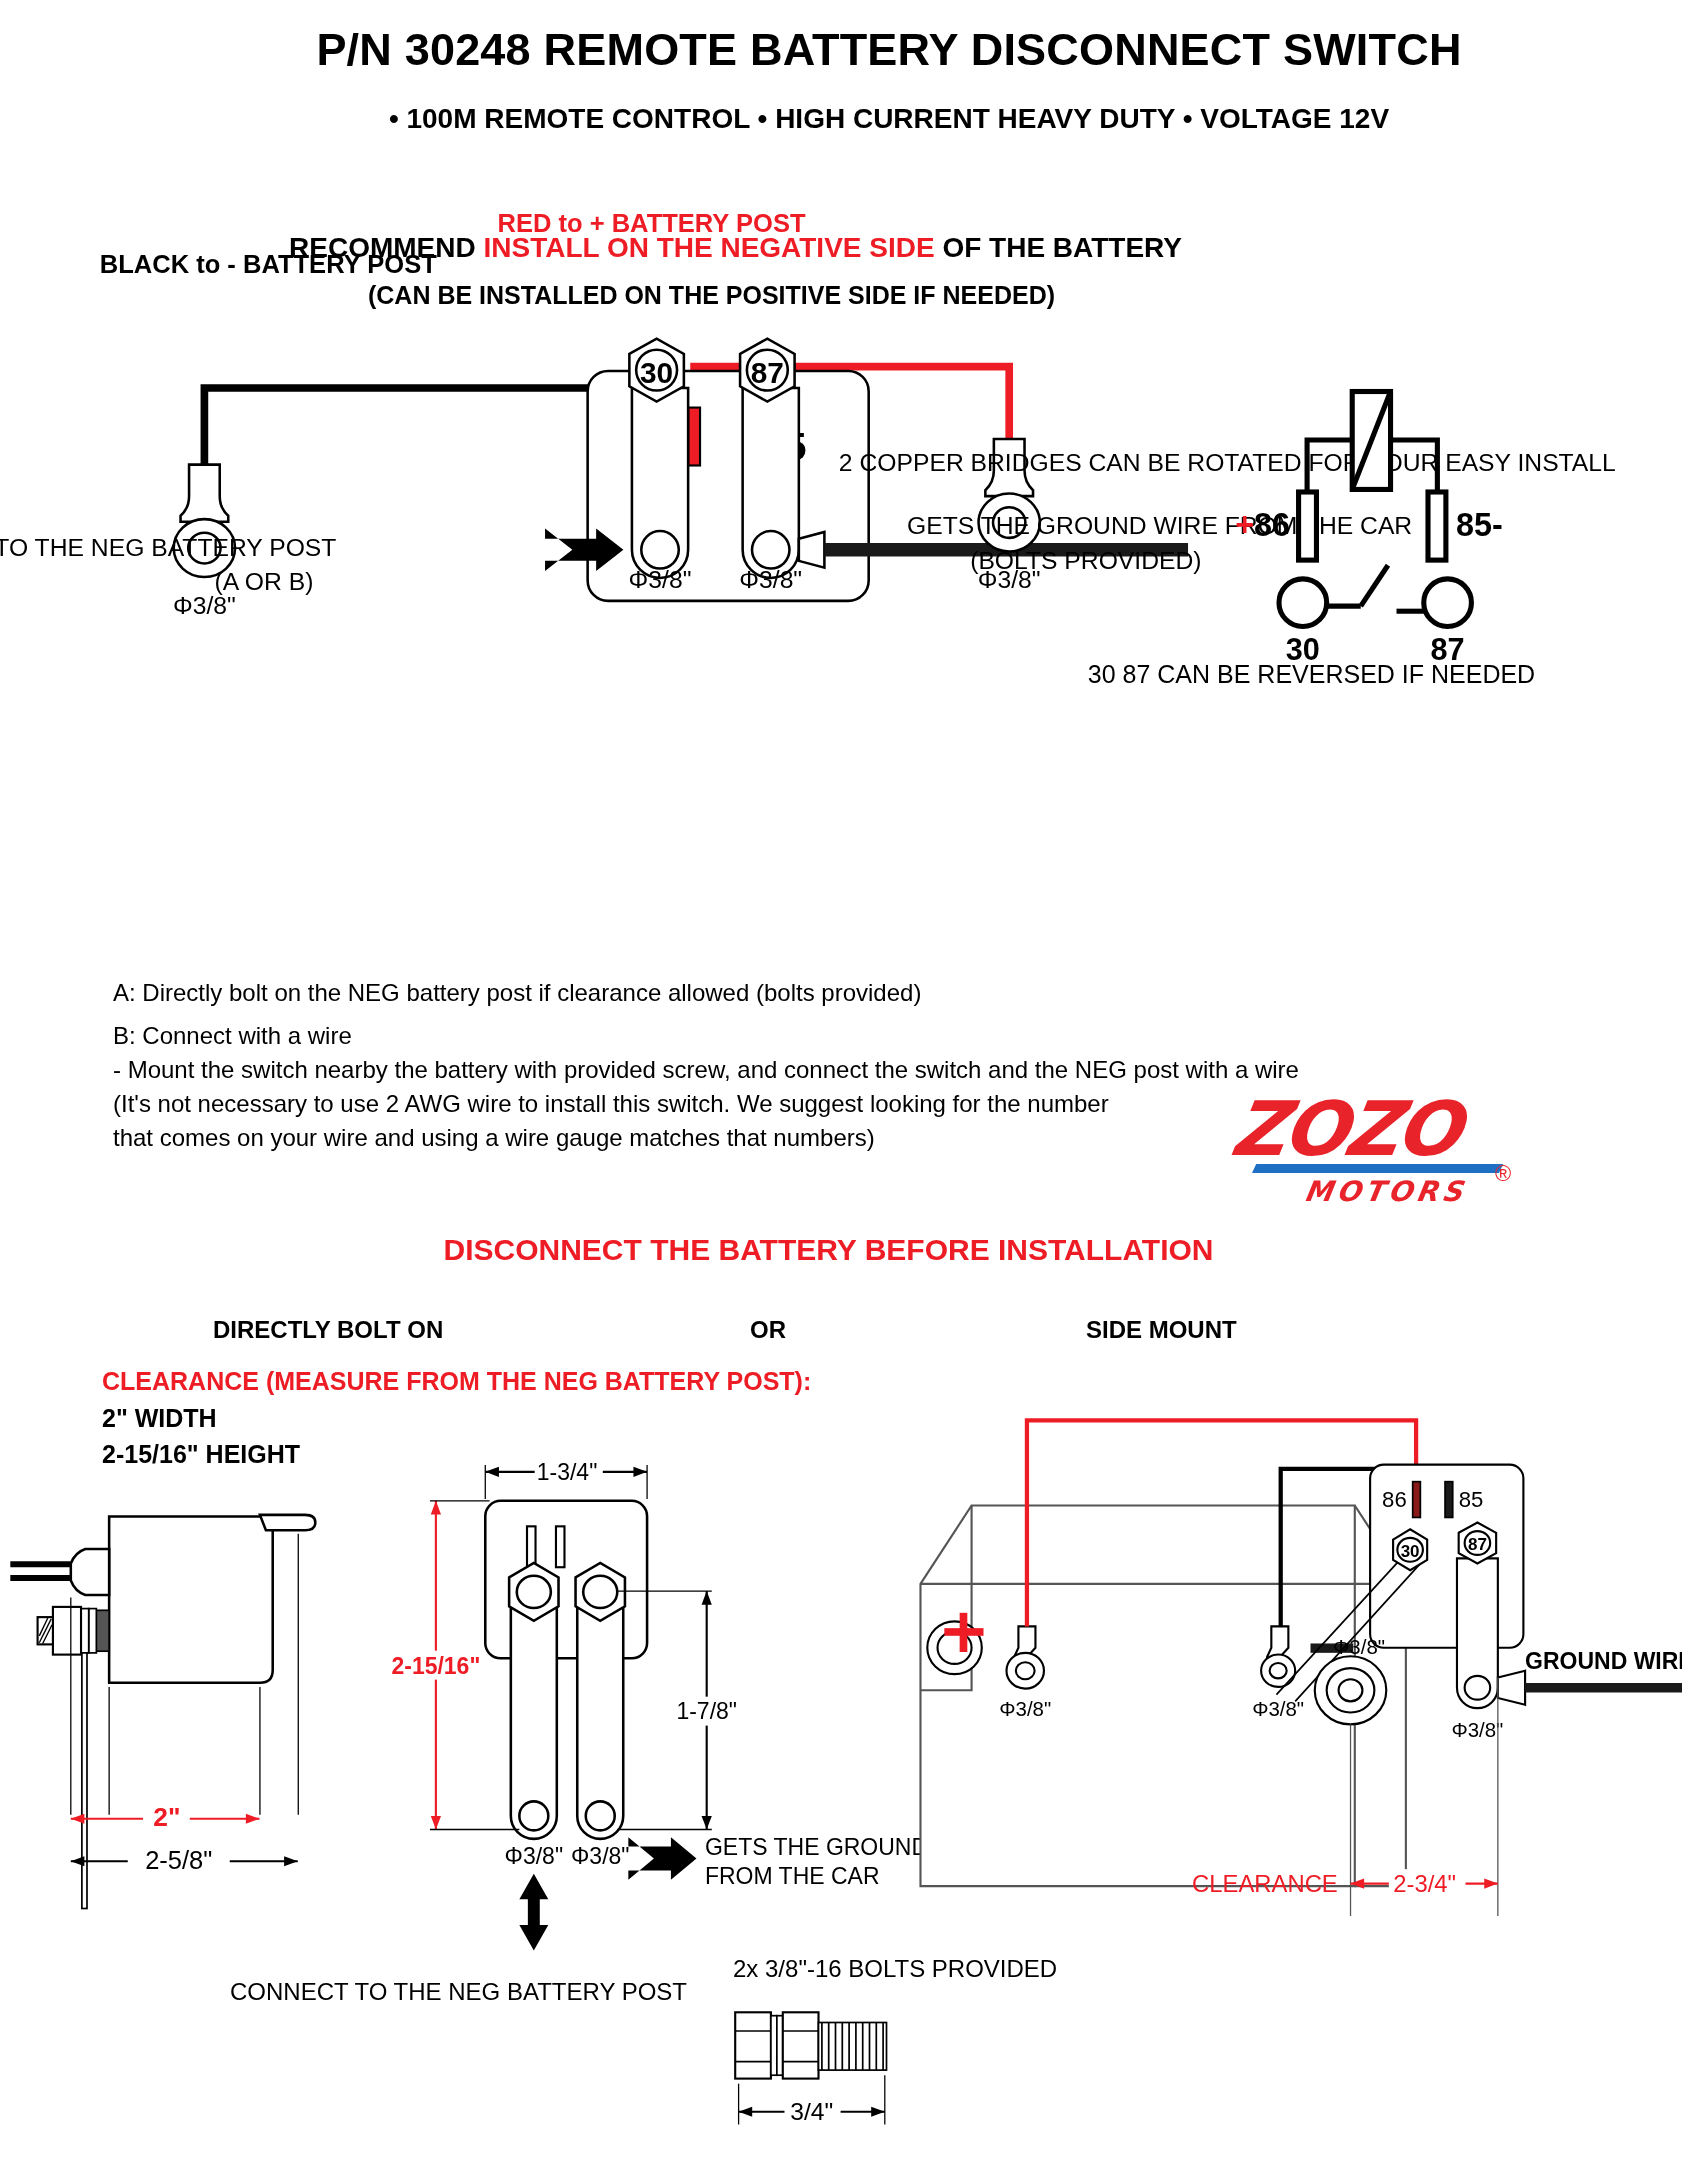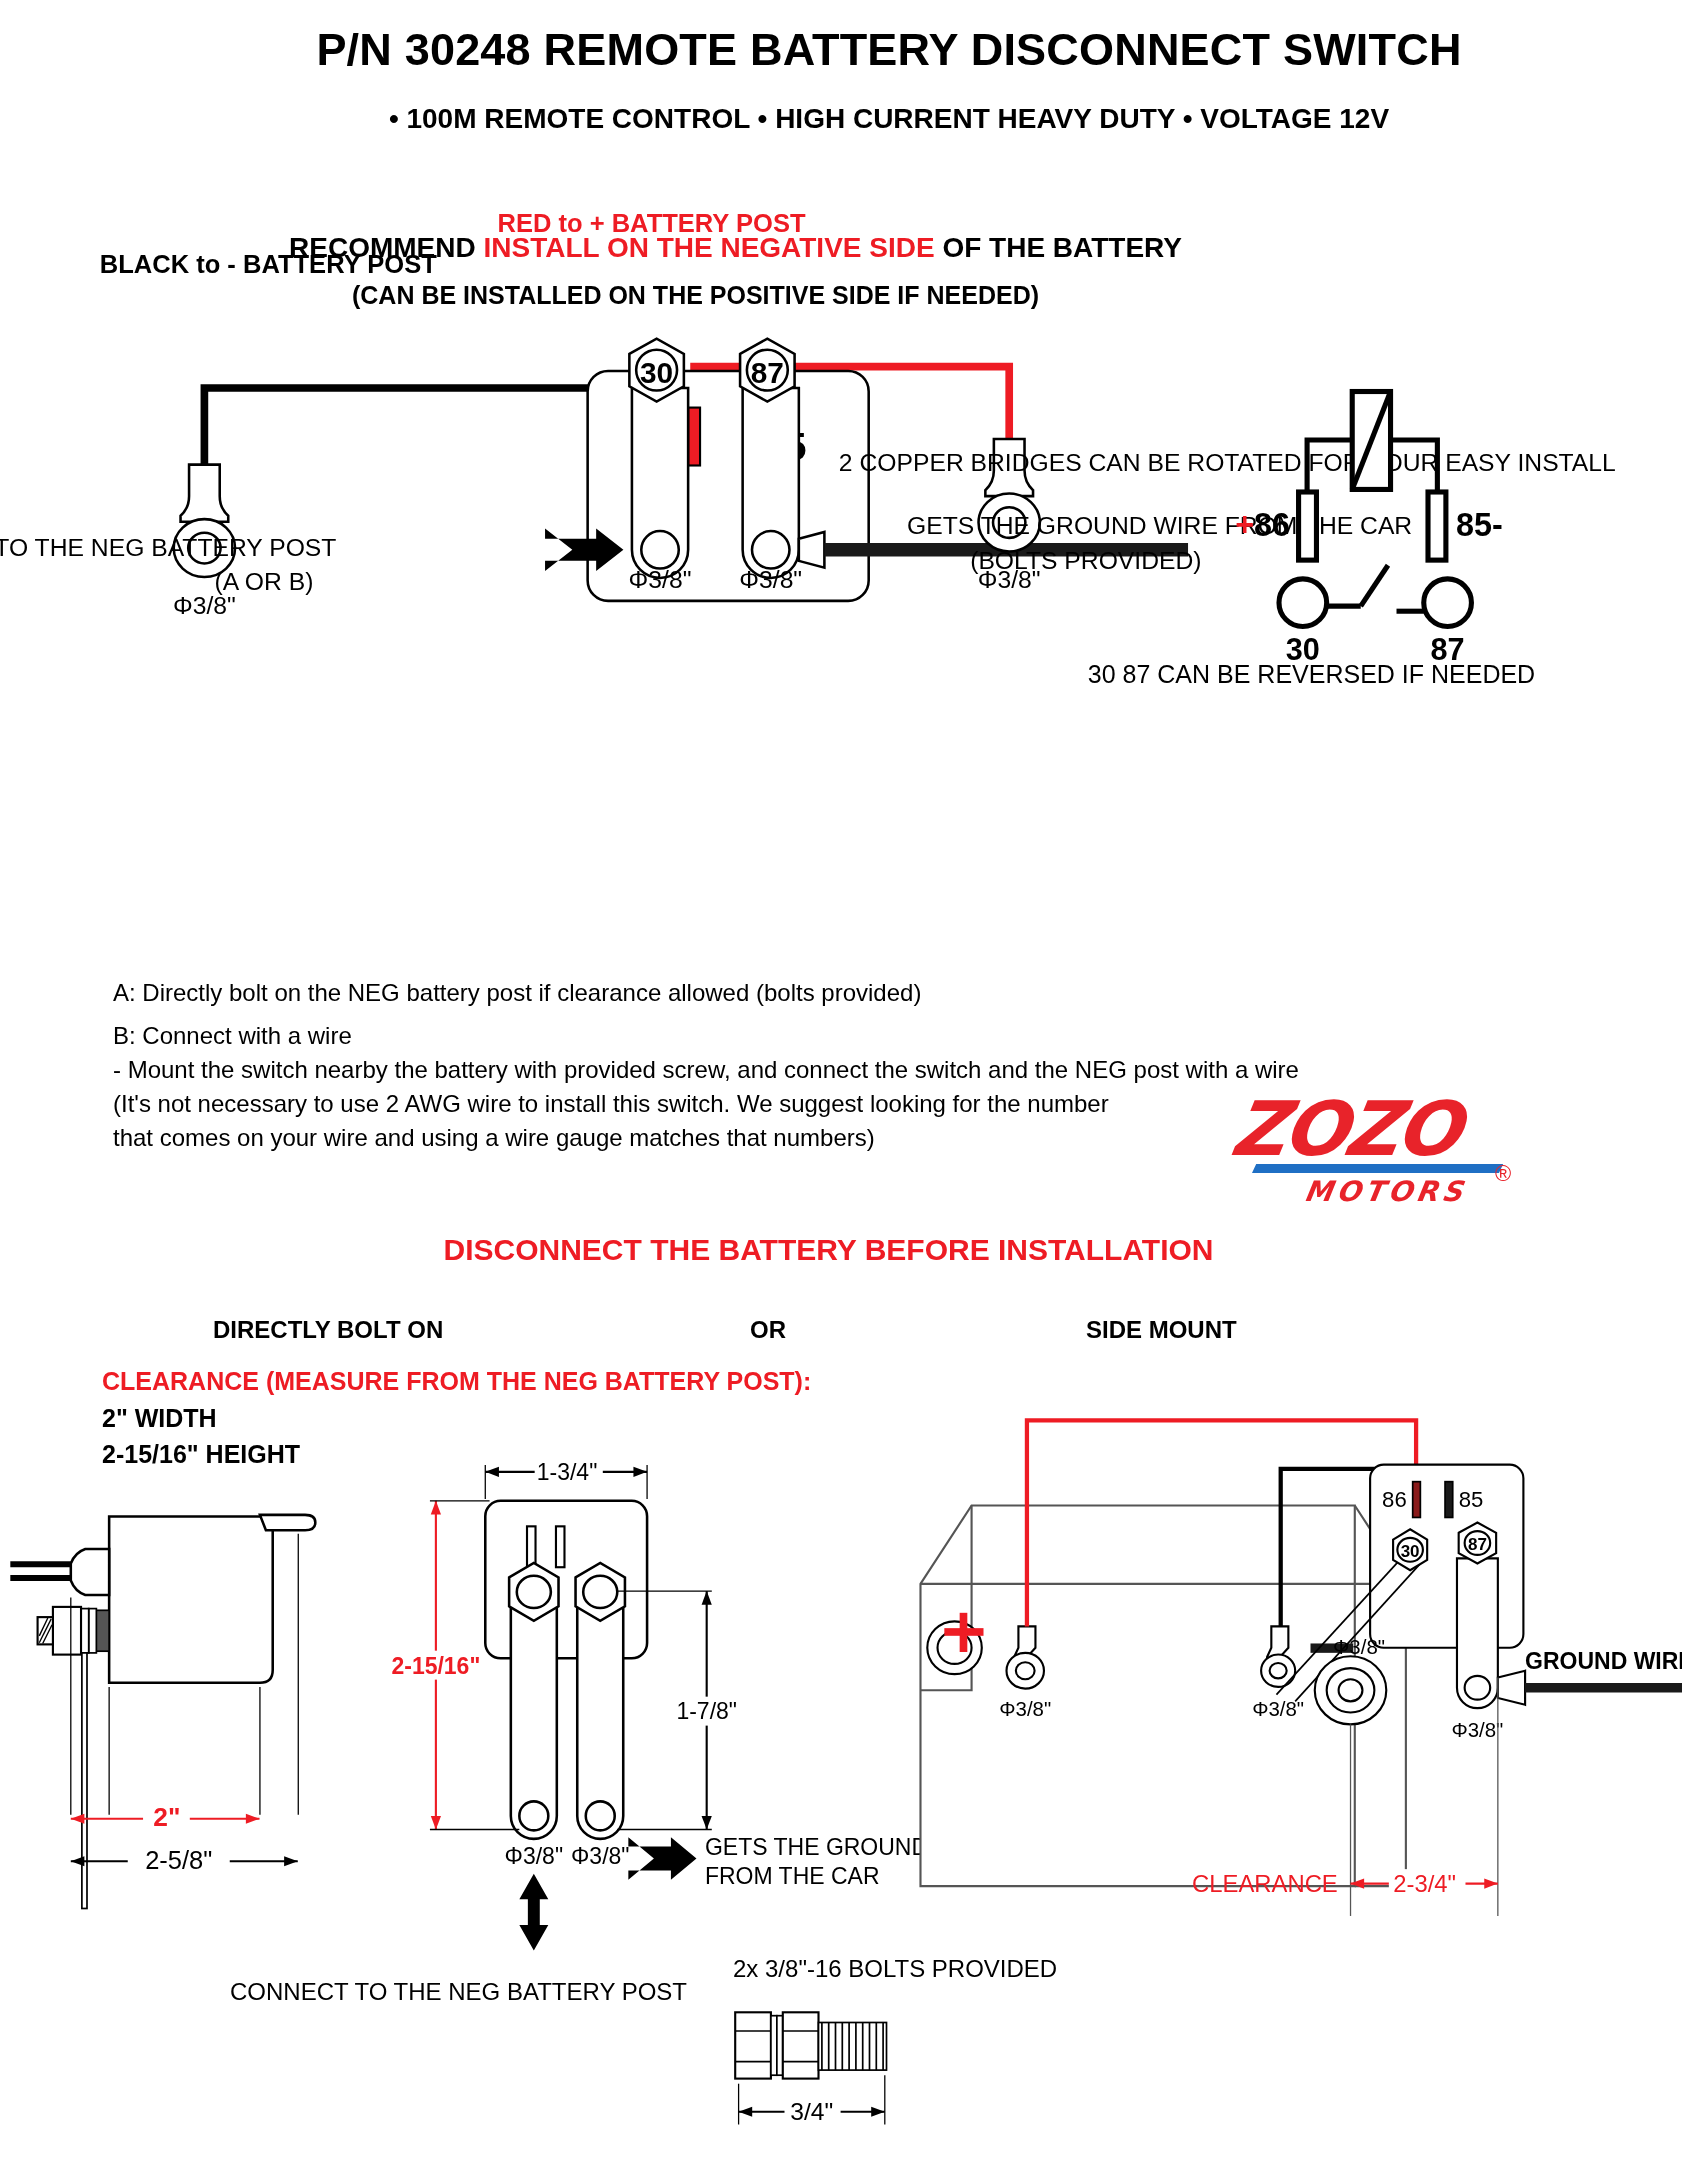--- a/index.html
+++ b/index.html
@@ -3,21 +3,21 @@
 <meta charset="utf-8">
 <style>
   html,body{margin:0;padding:0;background:#fff;}
   body{width:1682px;height:2181px;position:relative;
        font-family:"Liberation Sans","DejaVu Sans",sans-serif;color:#000;}
   .abs{position:absolute;}
   .ctr{text-align:center;margin-left:48px;}
   #title{top:24px;left:0;width:1682px;font-size:45px;font-weight:bold;letter-spacing:0.2px;}
   #subtitle{top:103px;left:0;width:1682px;font-size:28px;font-weight:bold;}
   #rec1{top:232px;left:0;width:1295px;font-size:28px;font-weight:bold;padding-left:40px;}
-  #rec2{top:281px;left:0;width:1295px;font-size:25px;font-weight:bold;}
+  #rec2{top:281px;left:16px;width:1295px;font-size:25px;font-weight:bold;}
   .red{color:#ee1c24;}
   svg{position:absolute;overflow:visible;}
   text{font-family:"Liberation Sans","DejaVu Sans",sans-serif;}
   #warn{top:1233px;left:0;width:1499px;font-size:30px;font-weight:bold;color:#ee1c24;padding-left:31px;}
   #instr{top:976px;left:113px;width:1193px;font-size:24px;line-height:1.42;}
   #instr div{white-space:nowrap;}
   .gapline{height:8.5px;}
   
   #logo{top:1095px;left:1239px;width:298px;height:119px;}
   .logoz{font-family:"DejaVu Sans",sans-serif;font-weight:bold;font-style:italic;

